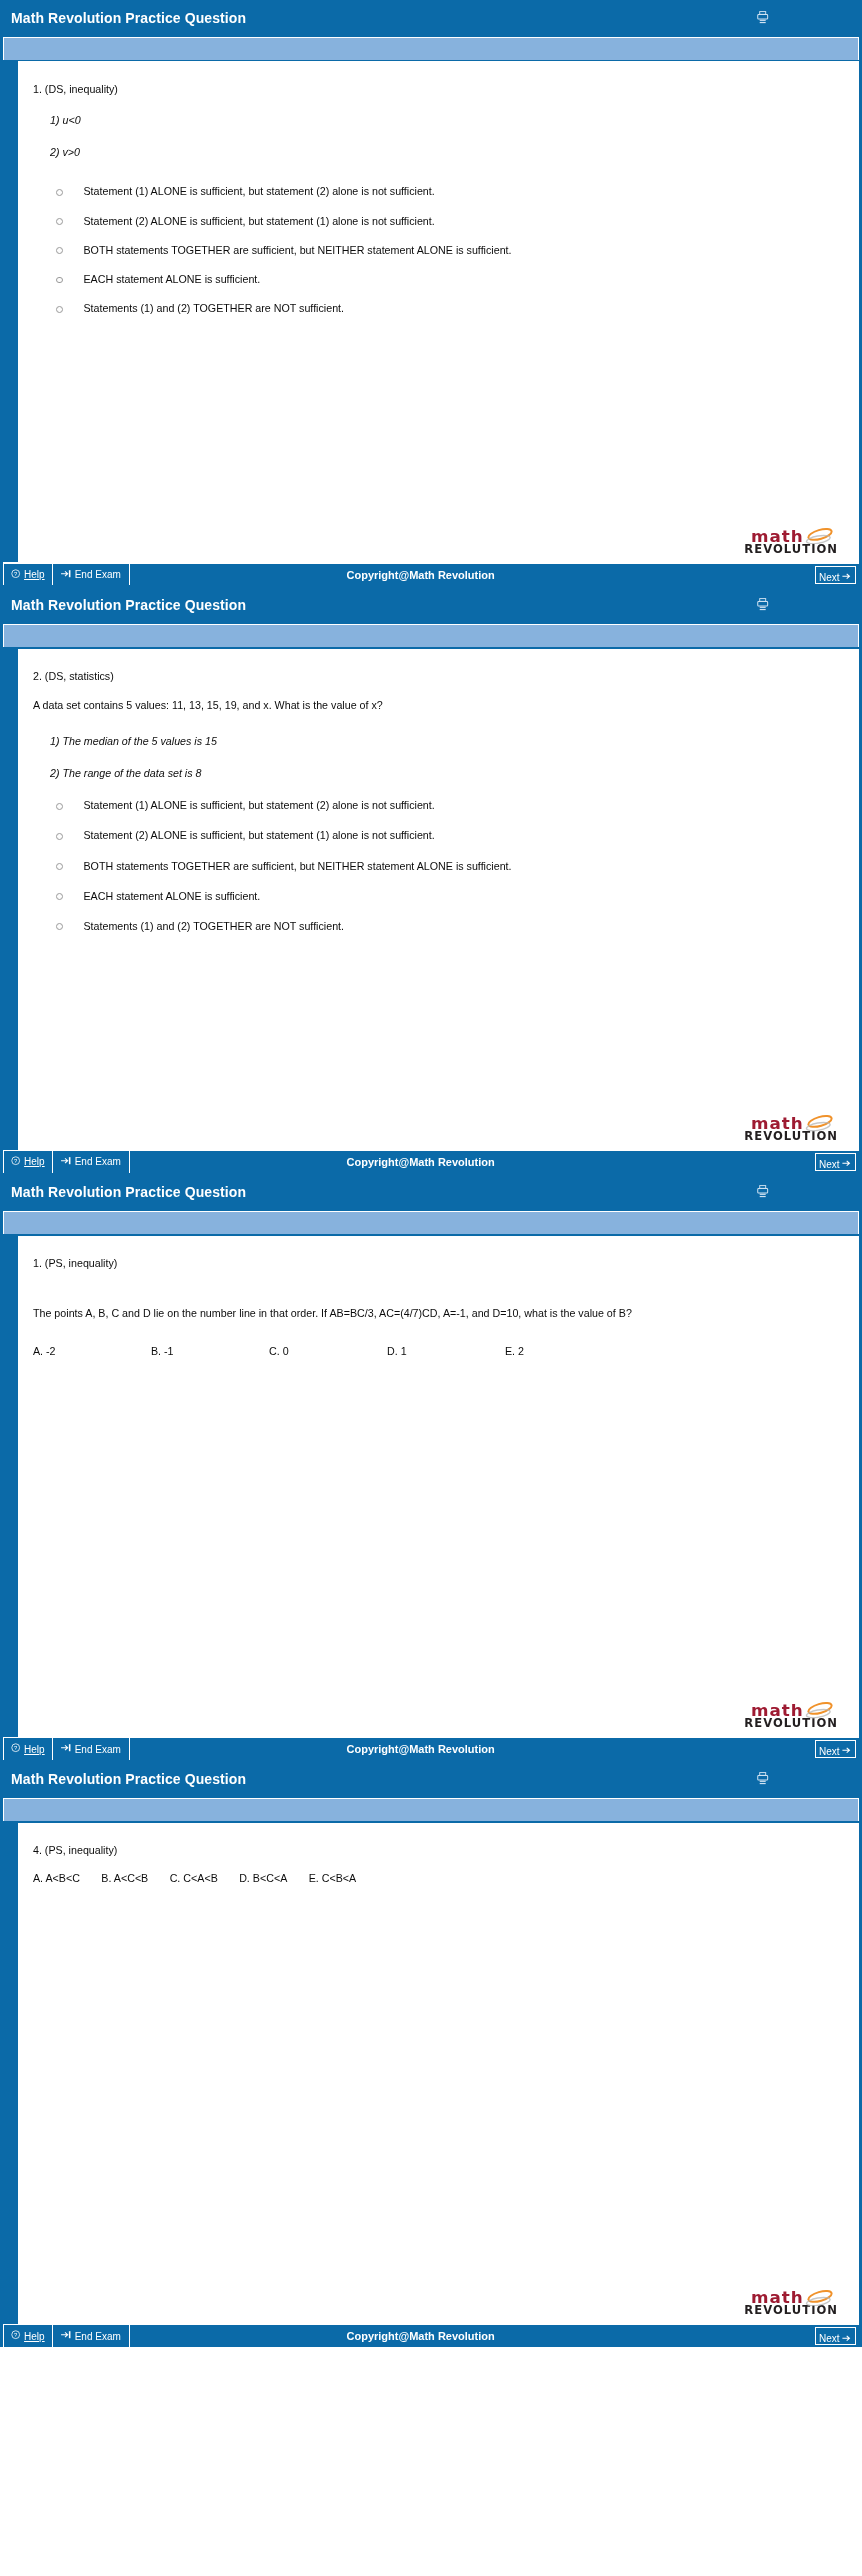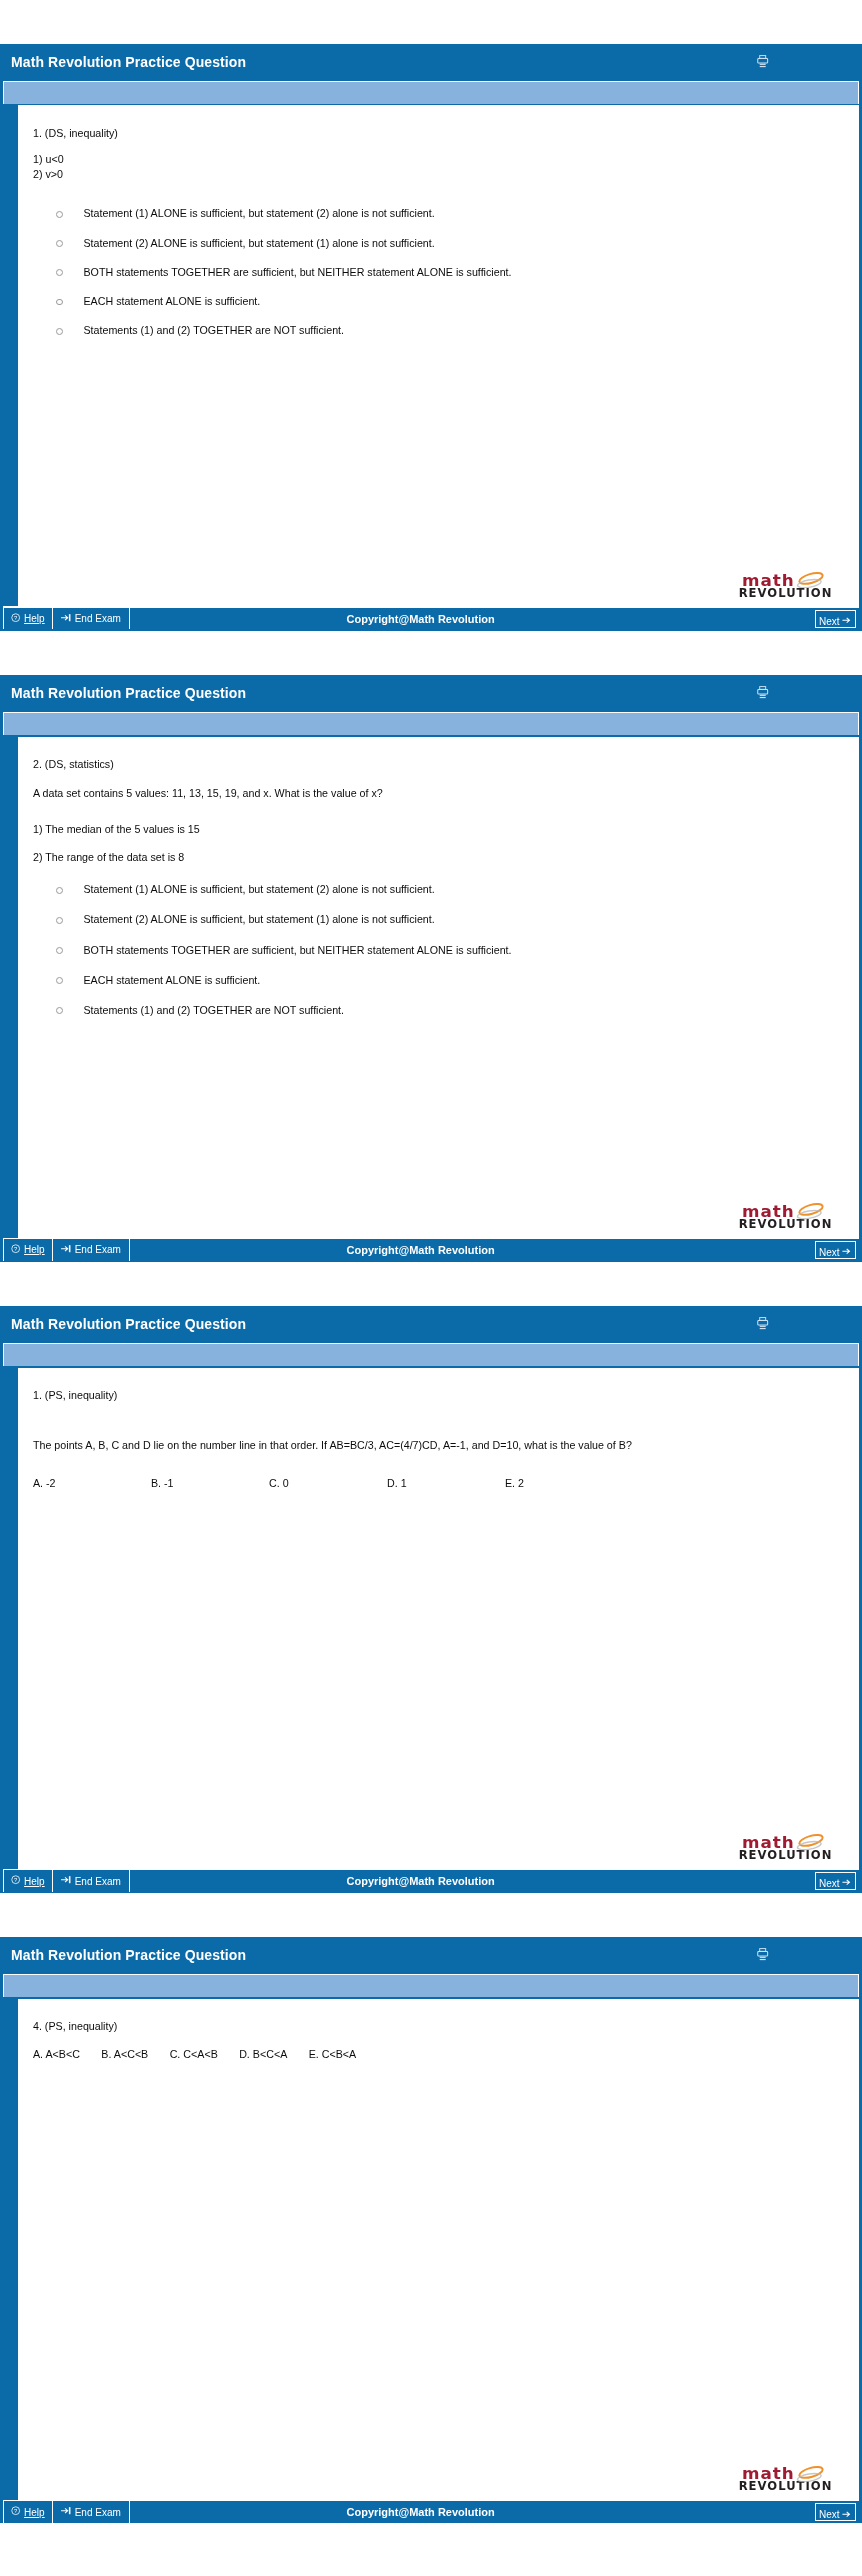--- a/index.html
+++ b/index.html
@@ -17,21 +17,20 @@
     background: #0b6aa8;
   }
 
   
   .app-header {
     height: 35px;
     background: #0b6aa8;
     display: flex;
     align-items: center;
     position: relative;
-    margin-top: 44px;
   }
   .app-title {
     color: #ffffff;
     font-size: 14px;
     font-weight: bold;
     letter-spacing: 0.1px;
     padding-left: 11px;
     white-space: nowrap;
   }
   .print-icon {
@@ -87,21 +86,21 @@
     margin-top: 13.7px;
     max-width: 738px;
   }
   .q-body.wide { max-width: 755px; }
   .stmt-block {
     margin-top: 12px;
     font-size: 10.7px;
     color: #0c0c0c;
     line-height: 1.35;
   }
-  .stmt-block .stmt { margin: 0; }
+  .stmt-block .stmt { margin: 17px; font-style: italic; }
   .stmt-block.spaced .stmt { margin-bottom: 13px; }
 
   sup { font-size: 7.3px; vertical-align: super; line-height: 0; }
 
   
   .choices { margin-top: 26px; }
   .choice {
     display: flex;
     align-items: flex-start;
     margin-bottom: 15.4px;
@@ -131,21 +130,21 @@
   }
   .opt-row.tabbed .opt { width: 118px; flex: 0 0 auto; }
   .opt-row.tight .opt { margin-right: 21.4px; }
 
   
   .logo {
     position: absolute;
     right: 21.4px;
     bottom: 6.9px;
     width: 105px;
-    text-align: center;
+    text-align: right;
     line-height: 1;
     user-select: none;
   }
   .logo-math {
     display: inline-block;
     font-family: "DejaVu Sans", sans-serif;
     font-size: 16px;
     font-weight: bold;
     color: #9e1b32;
     letter-spacing: 0.9px;

